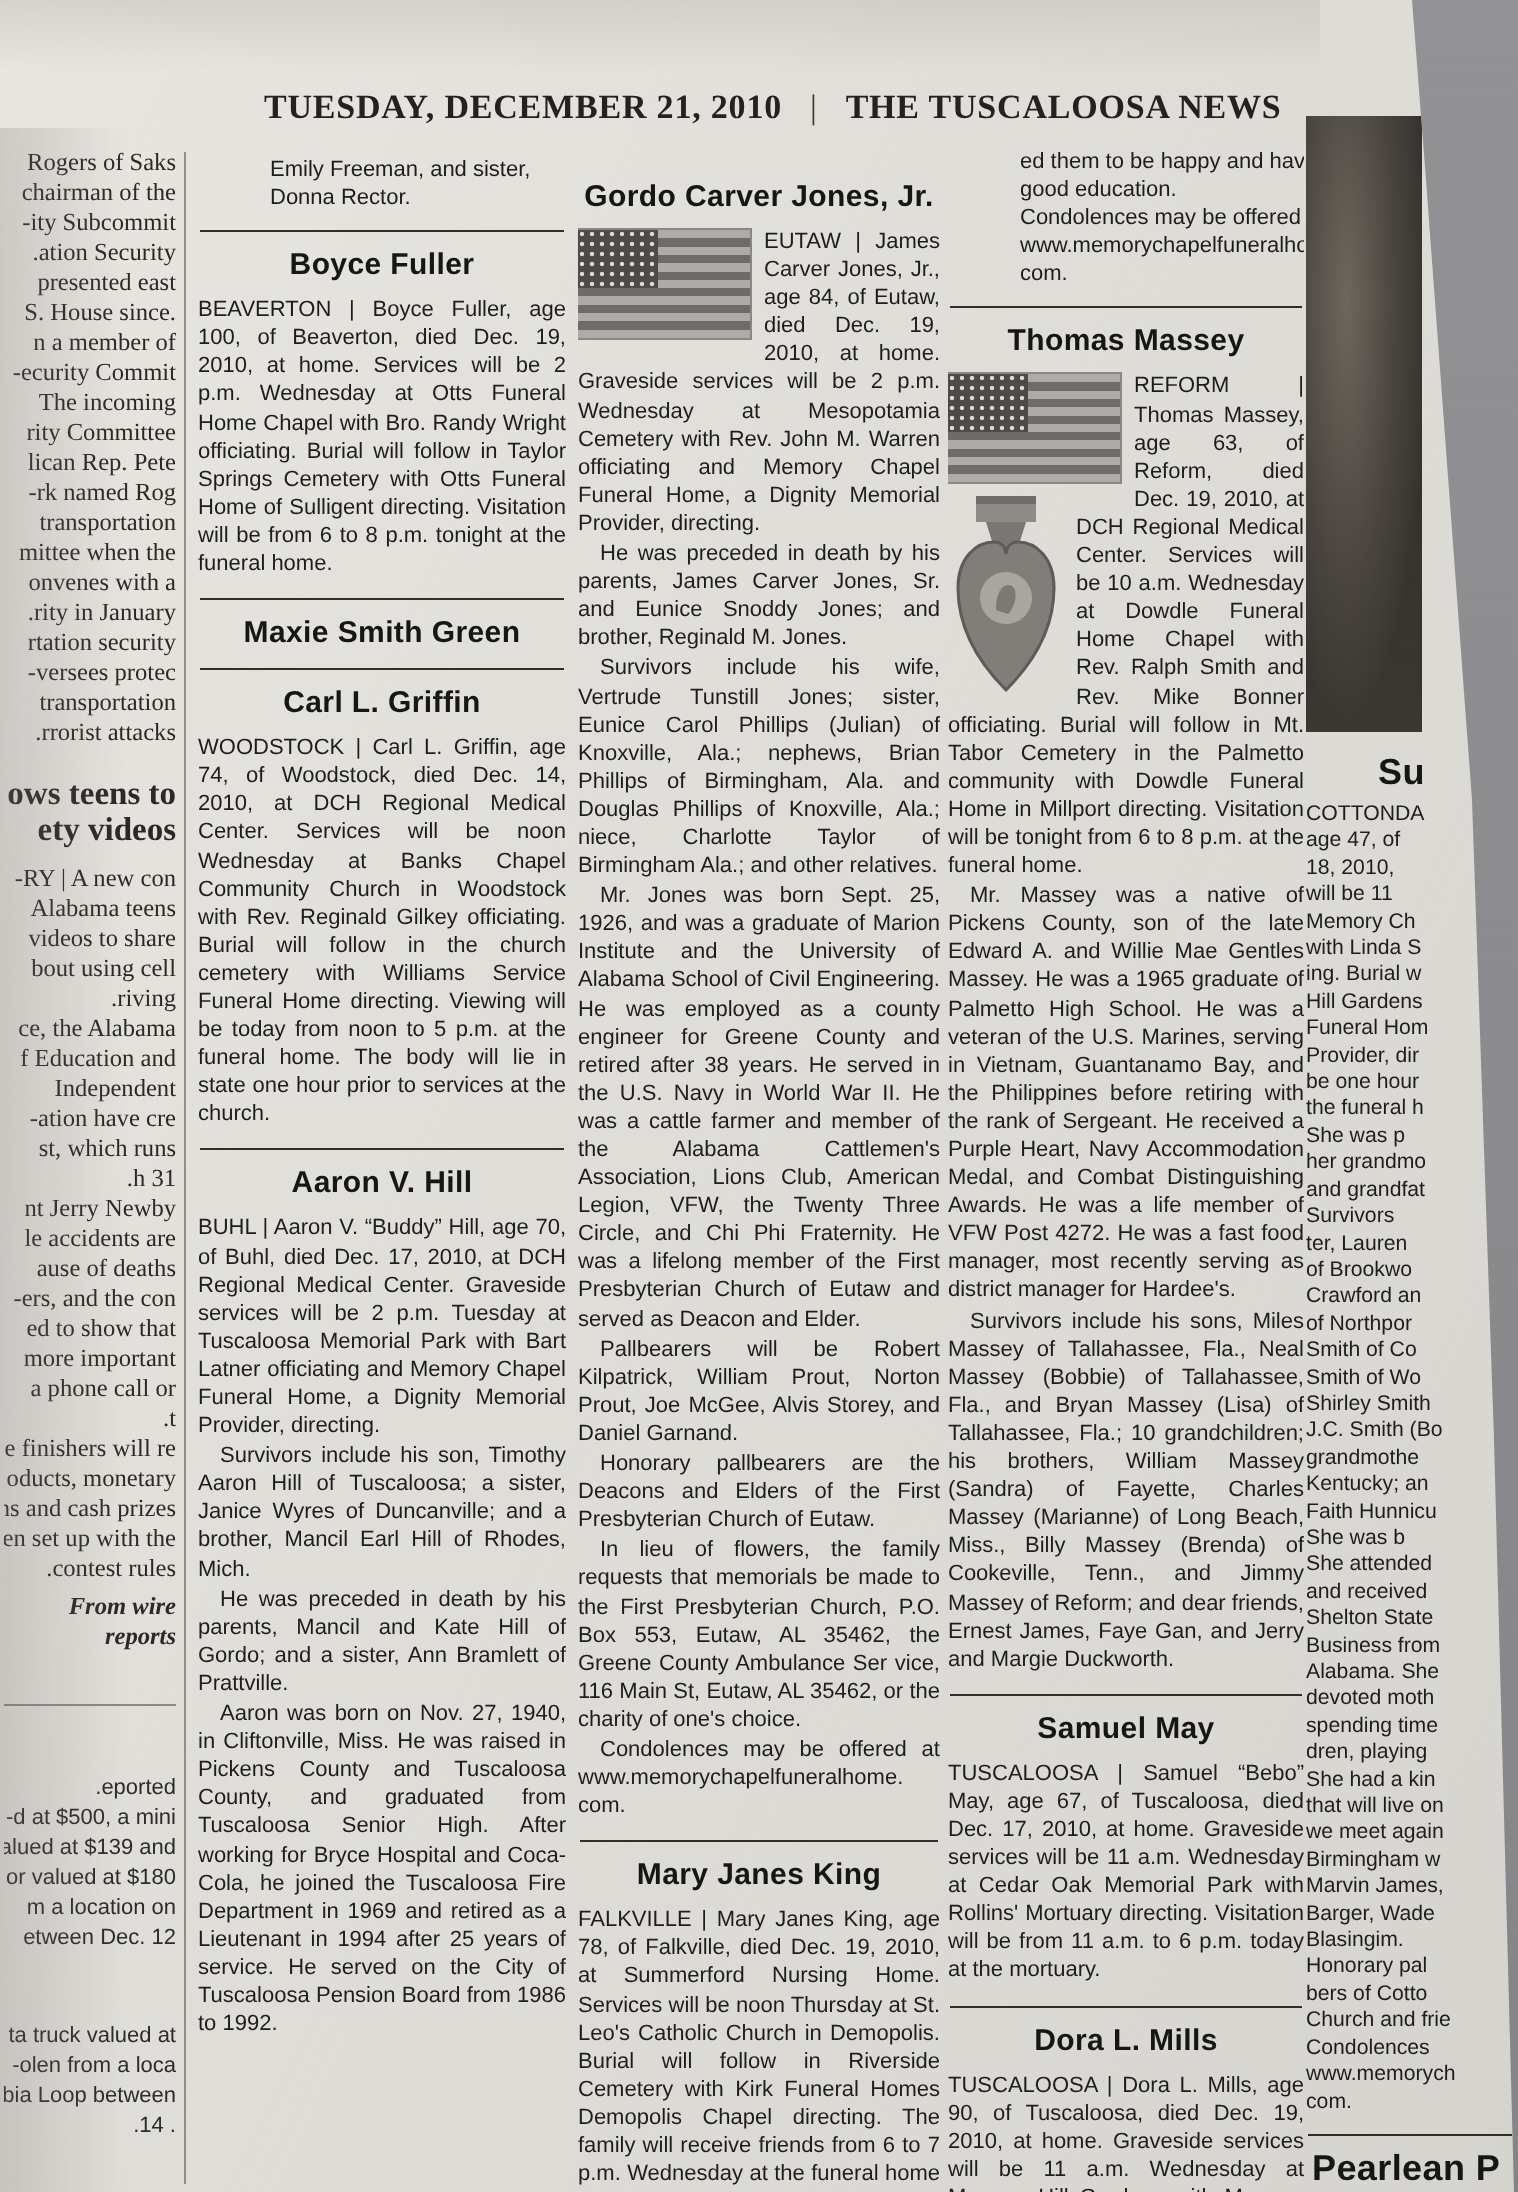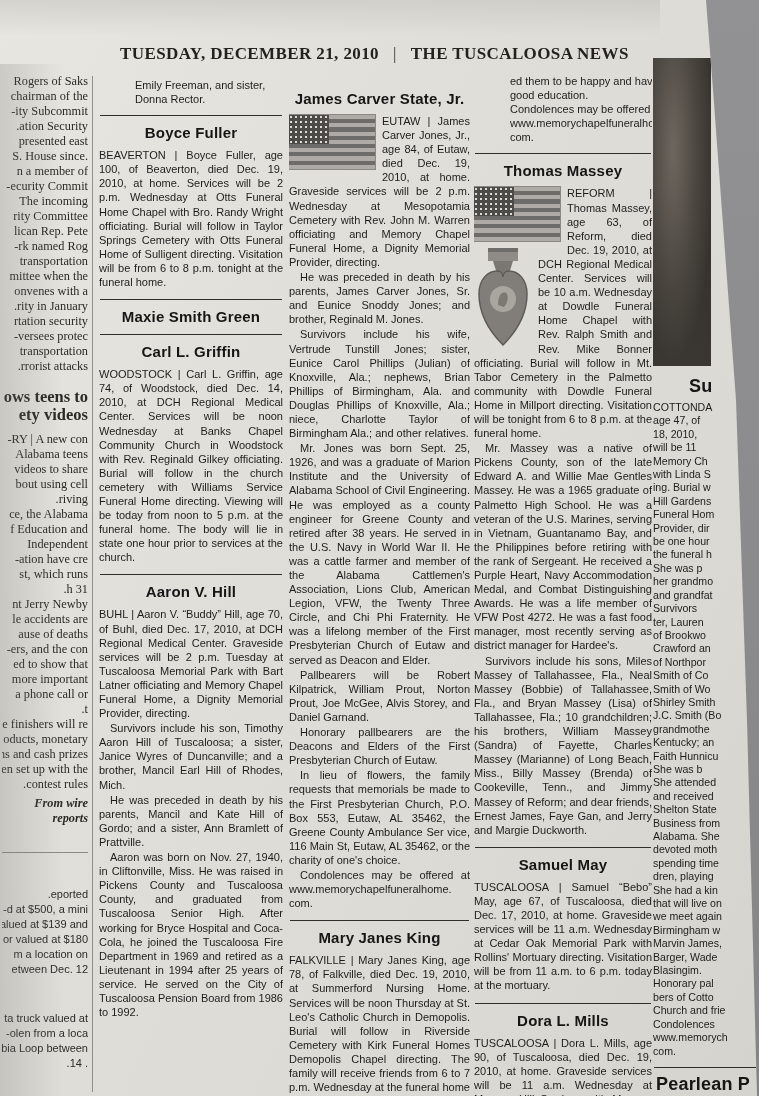--- a/index.html
+++ b/index.html
@@ -6,21 +6,21 @@
   .stage{position:relative;width:759px;height:1096px;overflow:hidden;
          background:linear-gradient(180deg,#929294 0%,#8a8a8c 60%,#858587 100%);
          font-family:"Liberation Sans",sans-serif;color:#1d1d1b;}
   .paper{position:absolute;inset:0;
          clip-path:polygon(0 0,706px 0,713px 90px,736px 400px,747px 720px,757px 1096px,0 1096px);
          background:linear-gradient(115deg,#e8e6e1 0%,#e0ded9 40%,#dbd9d4 75%,#d5d3ce 100%);}
   .paper::before{content:"";position:absolute;top:0;left:0;width:660px;height:36px;
          background:linear-gradient(#bdbbb6,rgba(0,0,0,0));opacity:.45;}
   .paper::after{content:"";position:absolute;top:64px;left:0;width:90px;height:1032px;
          background:linear-gradient(90deg,rgba(120,118,114,.25),rgba(0,0,0,0) 70%);}
-  .masthead{position:absolute;top:44px;left:120px;white-space:nowrap;
+  .masthead{position:absolute;top:44px;left:132px;white-space:nowrap;
          font-family:"Liberation Serif",serif;font-size:17px;font-weight:bold;
          letter-spacing:.4px;color:#23221f;}
   .masthead .sep{margin:0 14px;font-weight:normal;color:#3a3936;}
   .rule-v{position:absolute;left:92px;top:76px;width:1px;height:1016px;background:#5b5955;opacity:.6;}
 
   .col{position:absolute;}
   
   .news-col{left:2px;top:74px;width:86px;font-family:"Liberation Serif",serif;
             font-size:12.3px;line-height:15px;text-align:right;color:#2a2925;}
   .news-col [data-name="news-line"]{white-space:nowrap;overflow:hidden;direction:rtl;}
@@ -181,21 +181,21 @@
             <p data-name="obituary-paragraph">BUHL | Aaron V. “Buddy” Hill, age 70, of Buhl, died Dec. 17, 2010, at DCH Regional Medical Center. Graveside services will be 2 p.m. Tuesday at Tuscaloosa Memorial Park with Bart Latner officiating and Memory Chapel Funeral Home, a Dignity Memorial Provider, directing.</p>
             <p data-name="obituary-paragraph">Survivors include his son, Timothy Aaron Hill of Tuscaloosa; a sister, Janice Wyres of Duncanville; and a brother, Mancil Earl Hill of Rhodes, Mich.</p>
             <p data-name="obituary-paragraph">He was preceded in death by his parents, Mancil and Kate Hill of Gordo; and a sister, Ann Bramlett of Prattville.</p>
             <p data-name="obituary-paragraph">Aaron was born on Nov. 27, 1940, in Cliftonville, Miss. He was raised in Pickens County and Tuscaloosa County, and graduated from Tuscaloosa Senior High. After working for Bryce Hospital and Coca-Cola, he joined the Tuscaloosa Fire Department in 1969 and retired as a Lieutenant in 1994 after 25 years of service. He served on the City of Tuscaloosa Pension Board from 1986 to 1992.</p>
           </div>
       </section>
     </div>
 
     <div class="col obit-col col3" data-name="obituary-column-3">
       <section class="obit" data-name="obituary-james-carver-jones">
-        <h3 data-name="obituary-name">James Carver State, Jr.</h3>
+        <h3 data-name="obituary-name">Gordo Carver Jones, Jr.</h3>
         <div class="body">
           <div class="flag" data-name="us-flag-icon"></div>
           <span style="display:contents"><p data-name="obituary-paragraph">EUTAW | James Carver Jones, Jr., age 84, of Eutaw, died Dec. 19, 2010, at home. Graveside services will be 2 p.m. Wednesday at Mesopotamia Cemetery with Rev. John M. Warren officiating and Memory Chapel Funeral Home, a Dignity Memorial Provider, directing.</p><p data-name="obituary-paragraph">He was preceded in death by his parents, James Carver Jones, Sr. and Eunice Snoddy Jones; and brother, Reginald M. Jones.</p><p data-name="obituary-paragraph">Survivors include his wife, Vertrude Tunstill Jones; sister, Eunice Carol Phillips (Julian) of Knoxville, Ala.; nephews, Brian Phillips of Birmingham, Ala. and Douglas Phillips of Knoxville, Ala.; niece, Charlotte Taylor of Birmingham Ala.; and other relatives.</p><p data-name="obituary-paragraph">Mr. Jones was born Sept. 25, 1926, and was a graduate of Marion Institute and the University of Alabama School of Civil Engineering. He was employed as a county engineer for Greene County and retired after 38 years. He served in the U.S. Navy in World War II. He was a cattle farmer and member of the Alabama Cattlemen's Association, Lions Club, American Legion, VFW, the Twenty Three Circle, and Chi Phi Fraternity. He was a lifelong member of the First Presbyterian Church of Eutaw and served as Deacon and Elder.</p><p data-name="obituary-paragraph">Pallbearers will be Robert Kilpatrick, William Prout, Norton Prout, Joe McGee, Alvis Storey, and Daniel Garnand.</p><p data-name="obituary-paragraph">Honorary pallbearers are the Deacons and Elders of the First Presbyterian Church of Eutaw.</p><p data-name="obituary-paragraph">In lieu of flowers, the family requests that memorials be made to the First Presbyterian Church, P.O. Box 553, Eutaw, AL 35462, the Greene County Ambulance Ser vice, 116 Main St, Eutaw, AL 35462, or the charity of one's choice.</p><p data-name="obituary-paragraph">Condolences may be offered at www.memorychapelfuneralhome. com.</p></span>
         </div>
       </section>
       <div class="h-divider" data-name="obituary-divider"></div>
 
       <section class="obit" data-name="obituary-mary-janes-king">
         <h3 data-name="obituary-name">Mary Janes King</h3>
         <div class="body">

